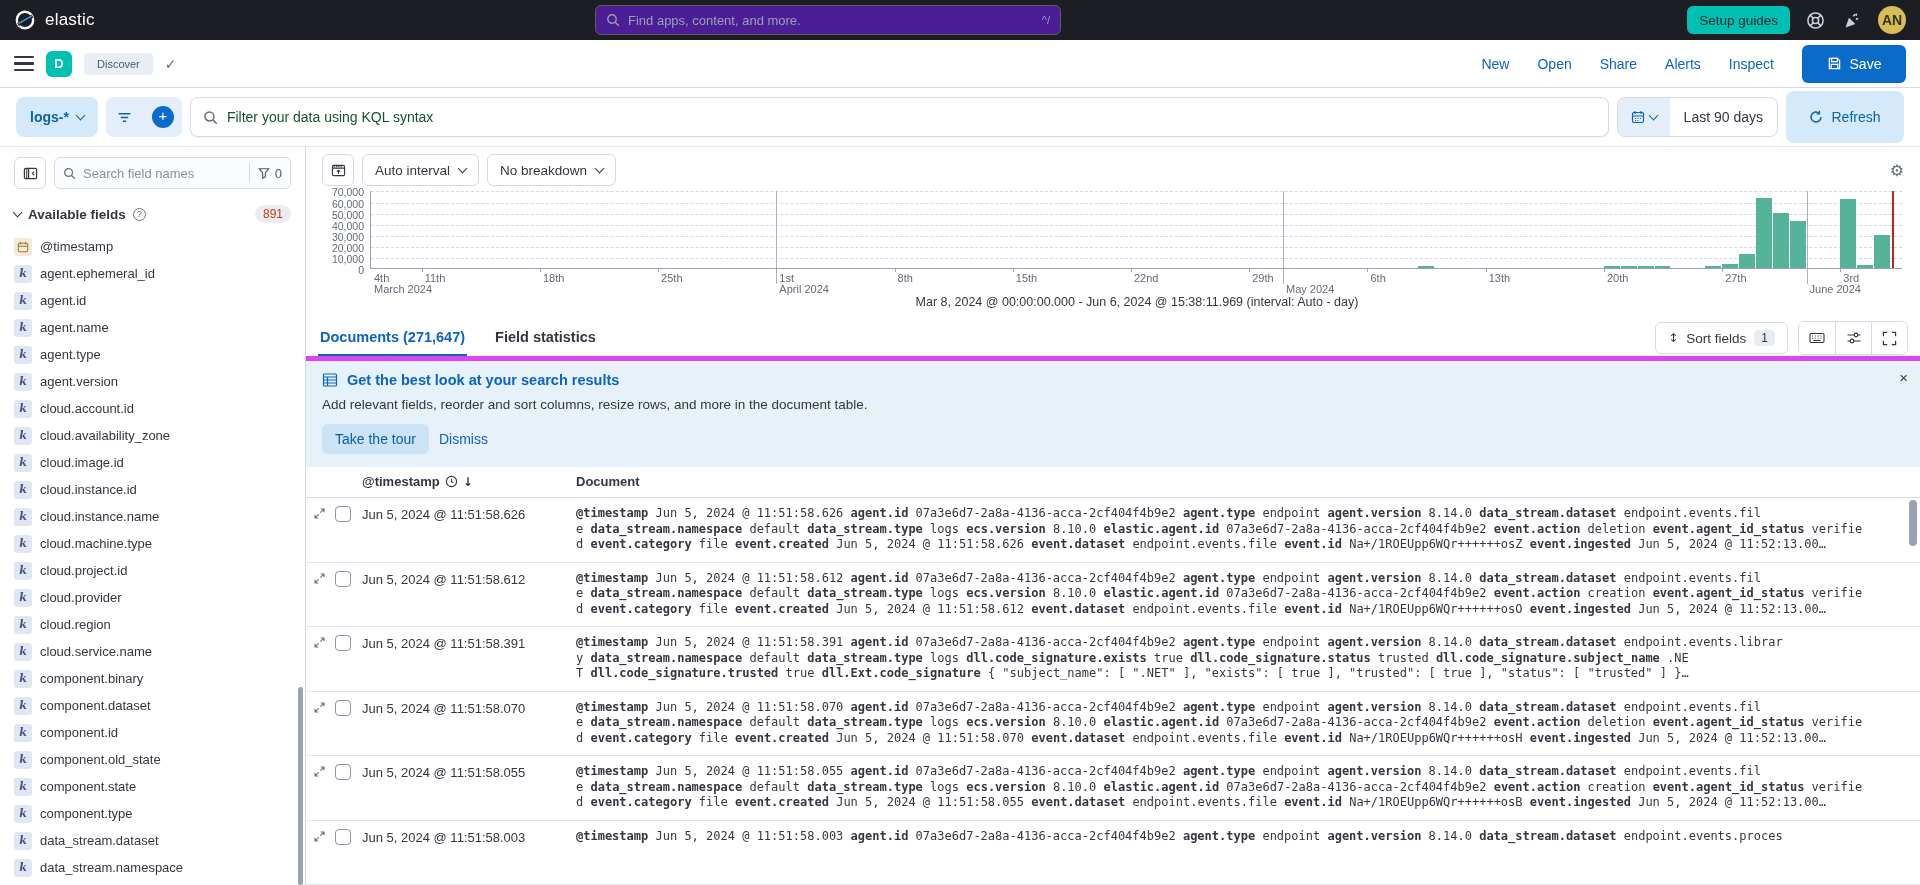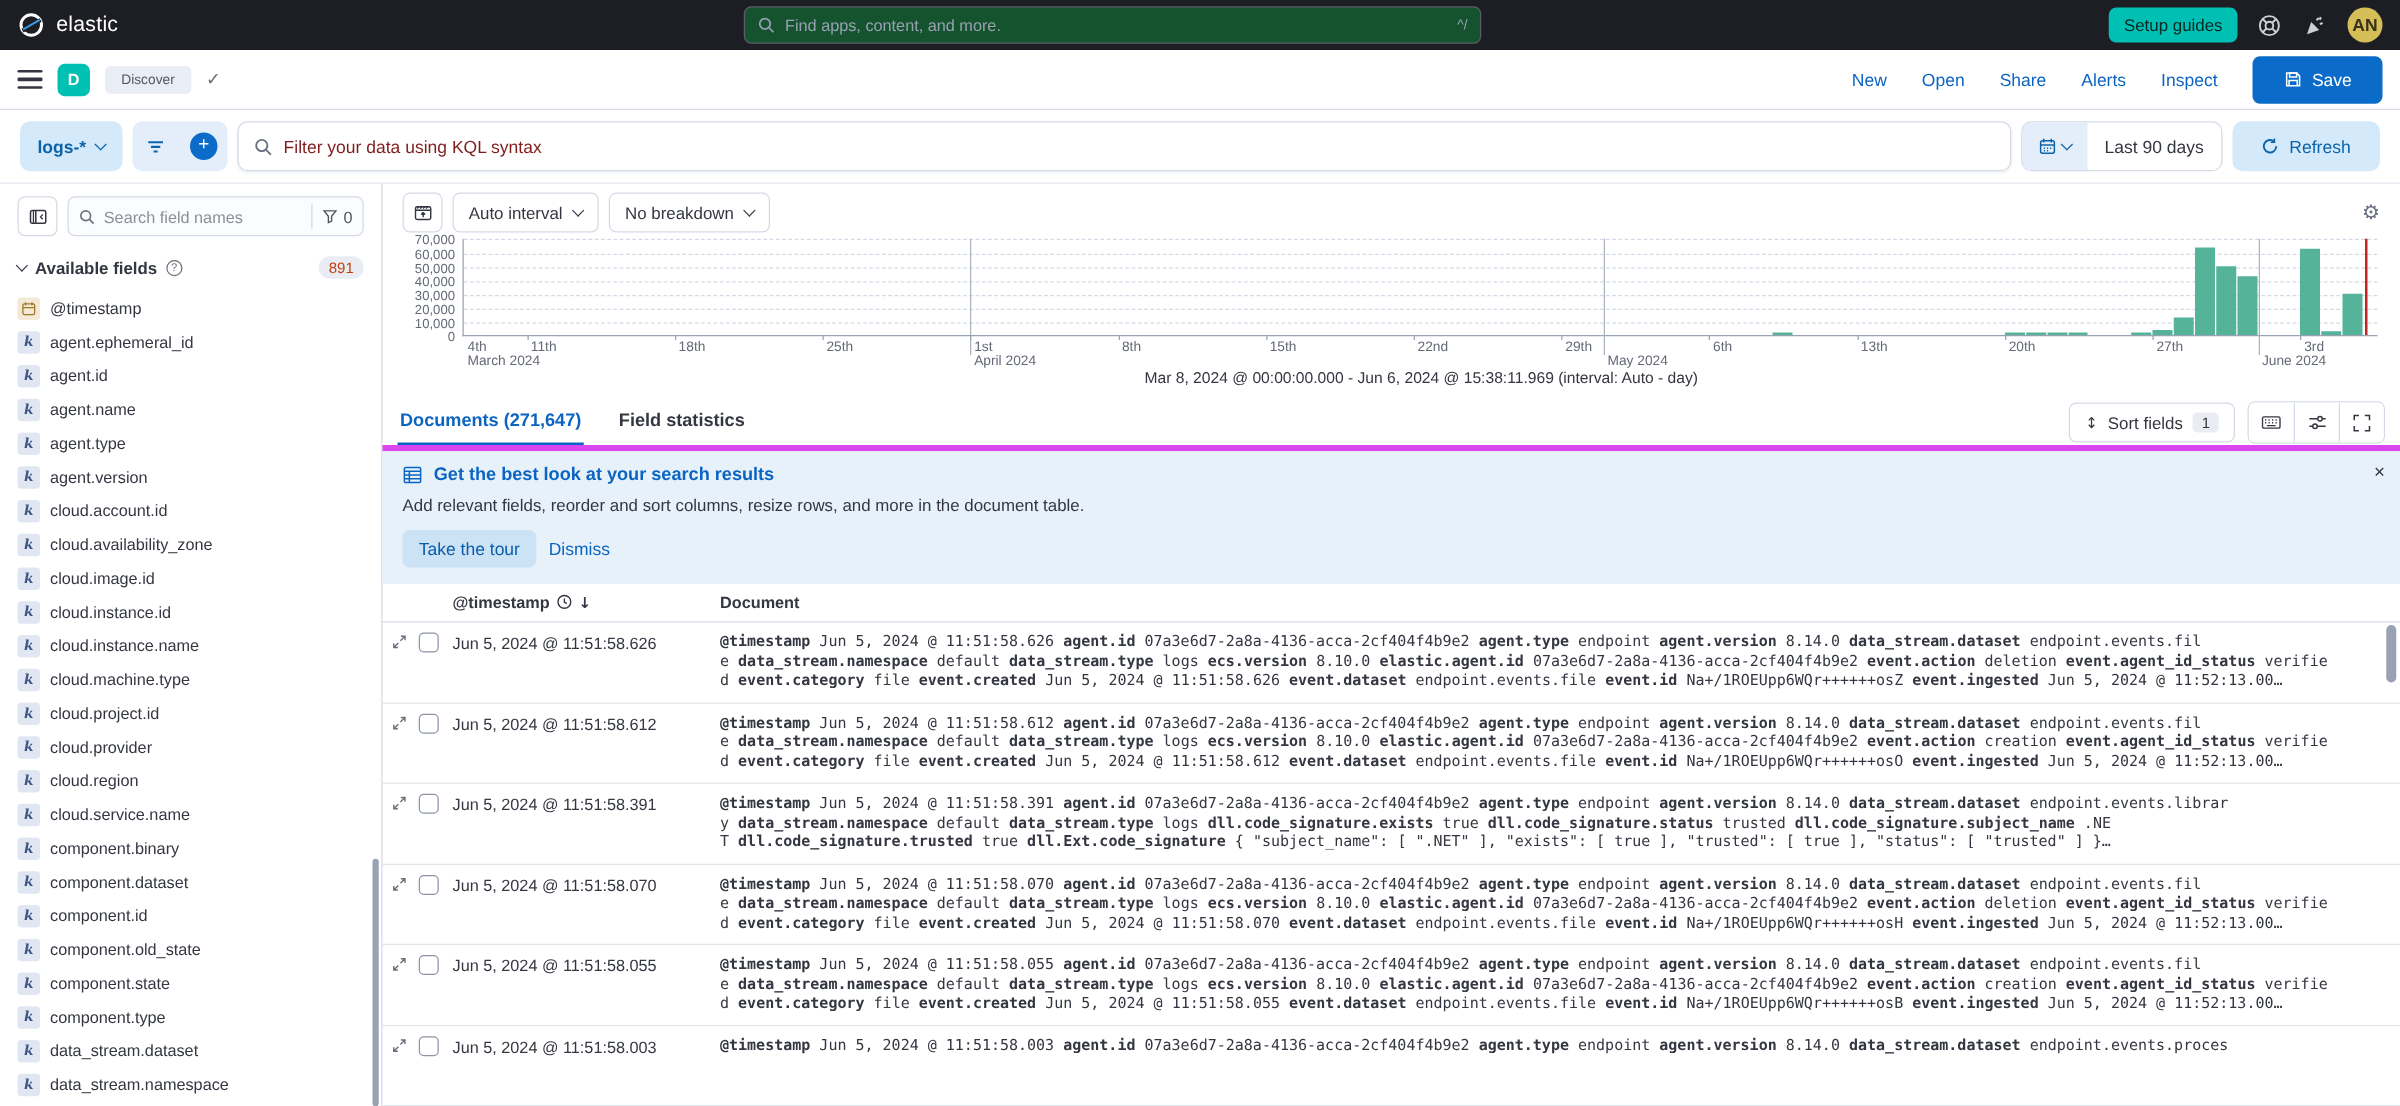--- a/index.html
+++ b/index.html
@@ -5,21 +5,21 @@
   * { box-sizing: border-box; margin: 0; padding: 0; }
   html,body { width:1920px; height:885px; overflow:hidden; }
   body { font-family:"Liberation Sans","DejaVu Sans",sans-serif; font-size:13px; color:#343741; background:#fff; }
   svg { display:block; }
   .chev { width:7px; height:7px; border-right:1.6px solid currentColor; border-bottom:1.6px solid currentColor; transform:rotate(45deg); margin-top:-3px; flex:none; }
 
   
   .topbar { height:40px; background:#1d1e24; display:flex; align-items:center; padding:0 14px; position:relative; color:#fff; }
   .logo { display:flex; align-items:center; gap:9px; }
   .logo-text { font-size:17px; font-weight:400; letter-spacing:.2px; }
-  .gsearch { position:absolute; left:595px; top:5px; width:590px; height:30px; border:1px solid #5a5e69; border-radius:6px; background:#14532d; display:flex; align-items:center; padding:0 10px; gap:8px; color:#98a2b3; }
+  .gsearch { position:absolute; left:595px; top:5px; width:466px; height:30px; border:1px solid #5a5e69; border-radius:6px; background:#4c1d95; display:flex; align-items:center; padding:0 10px; gap:8px; color:#98a2b3; }
   .gsearch .hint { margin-left:auto; font-size:11px; color:#98a2b3; }
   .top-right { margin-left:auto; display:flex; align-items:center; gap:14px; }
   .setup-btn { height:28px; padding:0 12px; border:none; border-radius:6px; background:#00bfb3; color:#042824; font-size:13.5px; font-weight:500; display:flex; align-items:center; cursor:pointer; font-family:inherit; }
   .icon-btn-dark { background:none; border:none; color:#cbd0d9; padding:2px; cursor:pointer; }
   .avatar { width:28px; height:28px; border-radius:50%; background:#d5bd57; color:#37311a; font-size:14px; font-weight:700; display:flex; align-items:center; justify-content:center; }
 
   
   .navbar { height:48px; border-bottom:1px solid #d3dae6; display:flex; align-items:center; padding:0 14px; gap:12px; background:#fff; }
   .burger { width:20px; display:flex; flex-direction:column; gap:4px; border:none; background:none; cursor:pointer; padding:0; }
   .burger span { height:2.5px; background:#343741; border-radius:1px; }
@@ -29,25 +29,25 @@
   .nav-right { margin-left:auto; display:flex; align-items:center; gap:28px; }
   .nav-link { color:#0b64c2; font-size:14px; background:none; border:none; cursor:pointer; font-family:inherit; }
   .save-btn { height:38px; min-width:104px; background:#0a6cc8; border:none; border-radius:6px; color:#fff; font-size:14px; font-weight:500; display:flex; align-items:center; justify-content:center; gap:8px; cursor:pointer; font-family:inherit; }
 
   
   .querybar { height:59px; display:flex; align-items:center; padding:0 16px; gap:8px; border-bottom:1px solid #e3e8f0; background:#fff; }
   .dataview-btn { height:40px; padding:0 14px; background:#d4e9fa; color:#0b64a9; font-weight:600; font-size:14px; border:none; border-radius:8px; display:flex; align-items:center; gap:8px; cursor:pointer; font-family:inherit; }
   .filter-group { height:40px; background:#e4eefa; border-radius:8px; display:flex; align-items:center; }
   .filter-group button { width:38px; height:40px; background:none; border:none; display:flex; align-items:center; justify-content:center; color:#0b64a9; cursor:pointer; }
   .plus-circle { width:22px; height:22px; border-radius:50%; background:#0a6cc8; color:#fff; font-size:15px; line-height:20px; text-align:center; font-weight:500; }
-  .kql { flex:1; height:40px; border:1px solid #d3dae6; border-radius:8px; background:#fff; display:flex; align-items:center; gap:9px; padding:0 12px; color:#7f1d1d; font-size:14px; box-shadow:0 1px 2px rgba(152,162,179,.15); }
+  .kql { flex:1; height:40px; border:1px solid #d3dae6; border-radius:8px; background:#fff; display:flex; align-items:center; gap:9px; padding:0 12px; color:#14532d; font-size:14px; box-shadow:0 1px 2px rgba(152,162,179,.15); }
   .datepick { height:40px; border:1px solid #d3dae6; border-radius:8px; display:flex; align-items:center; overflow:hidden; background:#fff; }
   .datepick .cal-seg { height:100%; width:52px; background:#e4eefa; color:#0b64a9; display:flex; align-items:center; justify-content:center; gap:5px; border:none; cursor:pointer; }
   .datepick .range { padding:0 14px; font-size:14px; color:#343741; background:none; border:none; cursor:pointer; font-family:inherit; }
-  .refresh-btn { height:40px; padding:0 16px; min-width:118px; background:#d4e9fa; color:#0b64a9; font-weight:500; font-size:14px; border:none; border-radius:8px; display:flex; align-items:center; justify-content:center; gap:8px; cursor:pointer; font-family:inherit; }
+  .refresh-btn { height:52px; padding:0 16px; min-width:118px; background:#d4e9fa; color:#0b64a9; font-weight:500; font-size:14px; border:none; border-radius:8px; display:flex; align-items:center; justify-content:center; gap:8px; cursor:pointer; font-family:inherit; }
 
   
   .content { display:flex; height:738px; }
   .sidebar { width:306px; flex:none; border-right:1px solid #d3dae6; padding:10px 0 0 14px; position:relative; }
   .sb-top { display:flex; gap:8px; align-items:center; padding-right:14px; }
   .collapse-btn { width:32px; height:32px; flex:none; border:1px solid #d3dae6; border-radius:6px; background:#fff; display:flex; align-items:center; justify-content:center; color:#343741; cursor:pointer; }
   .fsearch { flex:1; height:32px; border:1px solid #d3dae6; border-radius:6px; background:#fbfcfd; display:flex; align-items:center; padding:0 8px; gap:7px; color:#69707d; font-size:13px; }
   .fsearch .ph { color:#8a9099; flex:1; }
   .fsearch .ftype { display:flex; align-items:center; gap:5px; border-left:1px solid #d3dae6; padding-left:8px; height:20px; color:#53575f; cursor:pointer; }
   .sb-head { display:flex; align-items:center; gap:7px; margin:16px 0 10px; padding-right:14px; }

